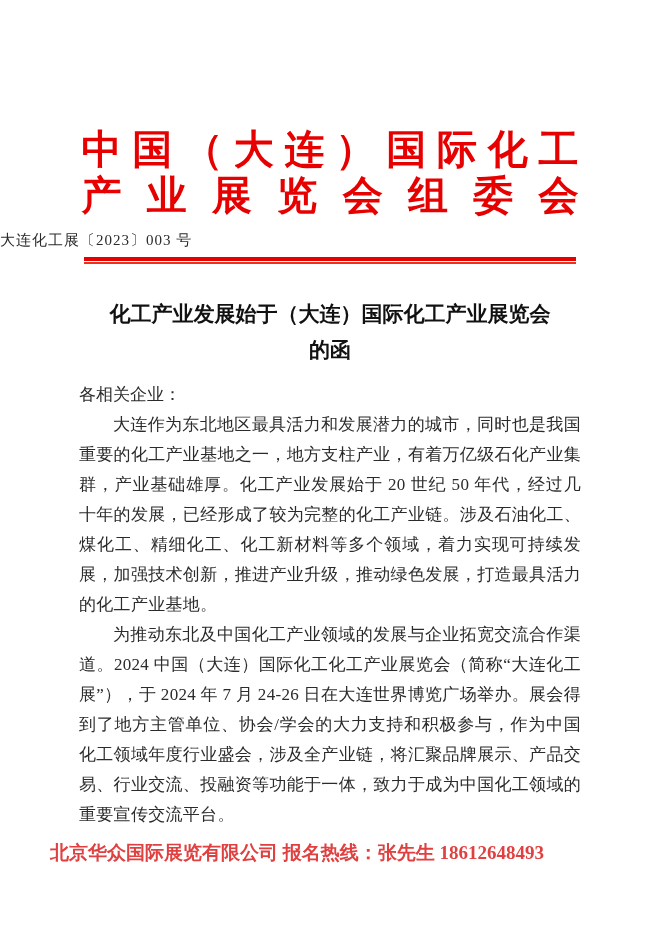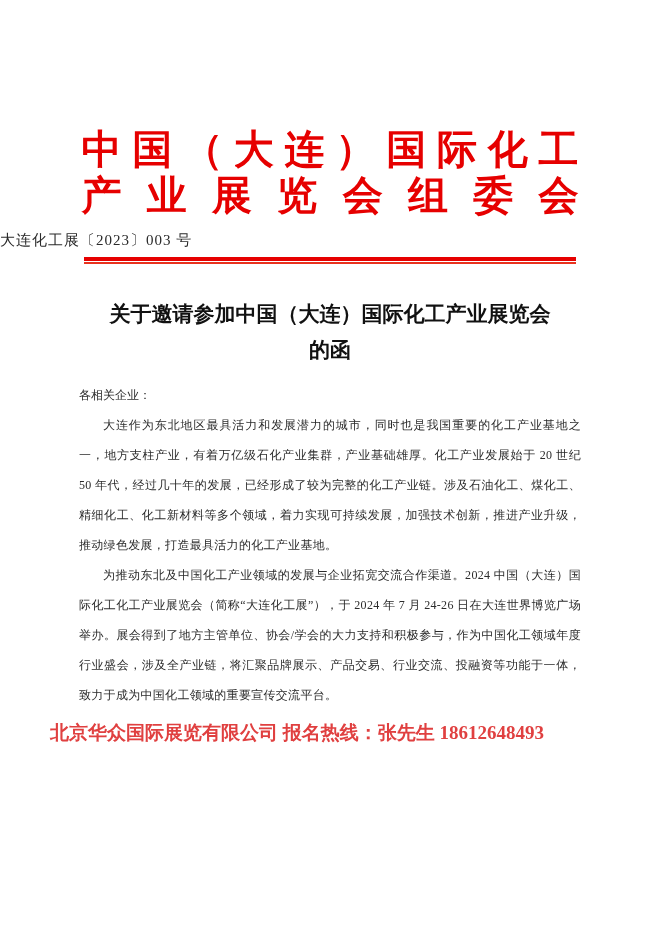--- a/index.html
+++ b/index.html
@@ -49,21 +49,21 @@
     text-align: center;
     font-weight: bold;
     font-size: 21px;
     line-height: 36px;
     color: #111111;
   }
   
   .body-block {
     width: 502px;
     margin: 12px auto 0 auto;
-    font-size: 12px;
+    font-size: 17px;
     line-height: 30px;
     color: #2b2b2b;
   }
   .salutation { text-align: left; }
   .body-block p.para {
     text-indent: 2em;
     text-align: justify;
     letter-spacing: 0.3px;
   }
   
@@ -93,21 +93,21 @@
   <div class="letterhead">
     <div class="head-line">中国（大连）国际化工</div>
     <div class="head-line">产业展览会组委会</div>
   </div>
 
   <div class="doc-number">大连化工展〔2023〕003 号</div>
 
   <div class="red-rule"></div>
 
   <div class="doc-title">
-    <div>关于邀请参加中国（大连）国际化工产业展览会</div>
+    <div>化工产业发展始于（大连）国际化工产业展览会</div>
     <div>的函</div>
   </div>
 
   <div class="body-block">
     <div class="salutation">各相关企业：</div>
     <p class="para">大连作为东北地区最具活力和发展潜力的城市，同时也是我国重要的化工产业基地之一，地方支柱产业，有着万亿级石化产业集群，产业基础雄厚。化工产业发展始于 20 世纪 50 年代，经过几十年的发展，已经形成了较为完整的化工产业链。涉及石油化工、煤化工、精细化工、化工新材料等多个领域，着力实现可持续发展，加强技术创新，推进产业升级，推动绿色发展，打造最具活力的化工产业基地。</p>
     <p class="para">为推动东北及中国化工产业领域的发展与企业拓宽交流合作渠道。2024 中国（大连）国际化工化工产业展览会（简称“大连化工展”），于 2024 年 7 月 24-26 日在大连世界博览广场举办。展会得到了地方主管单位、协会/学会的大力支持和积极参与，作为中国化工领域年度行业盛会，涉及全产业链，将汇聚品牌展示、产品交易、行业交流、投融资等功能于一体，致力于成为中国化工领域的重要宣传交流平台。</p>
   </div>
 
 

